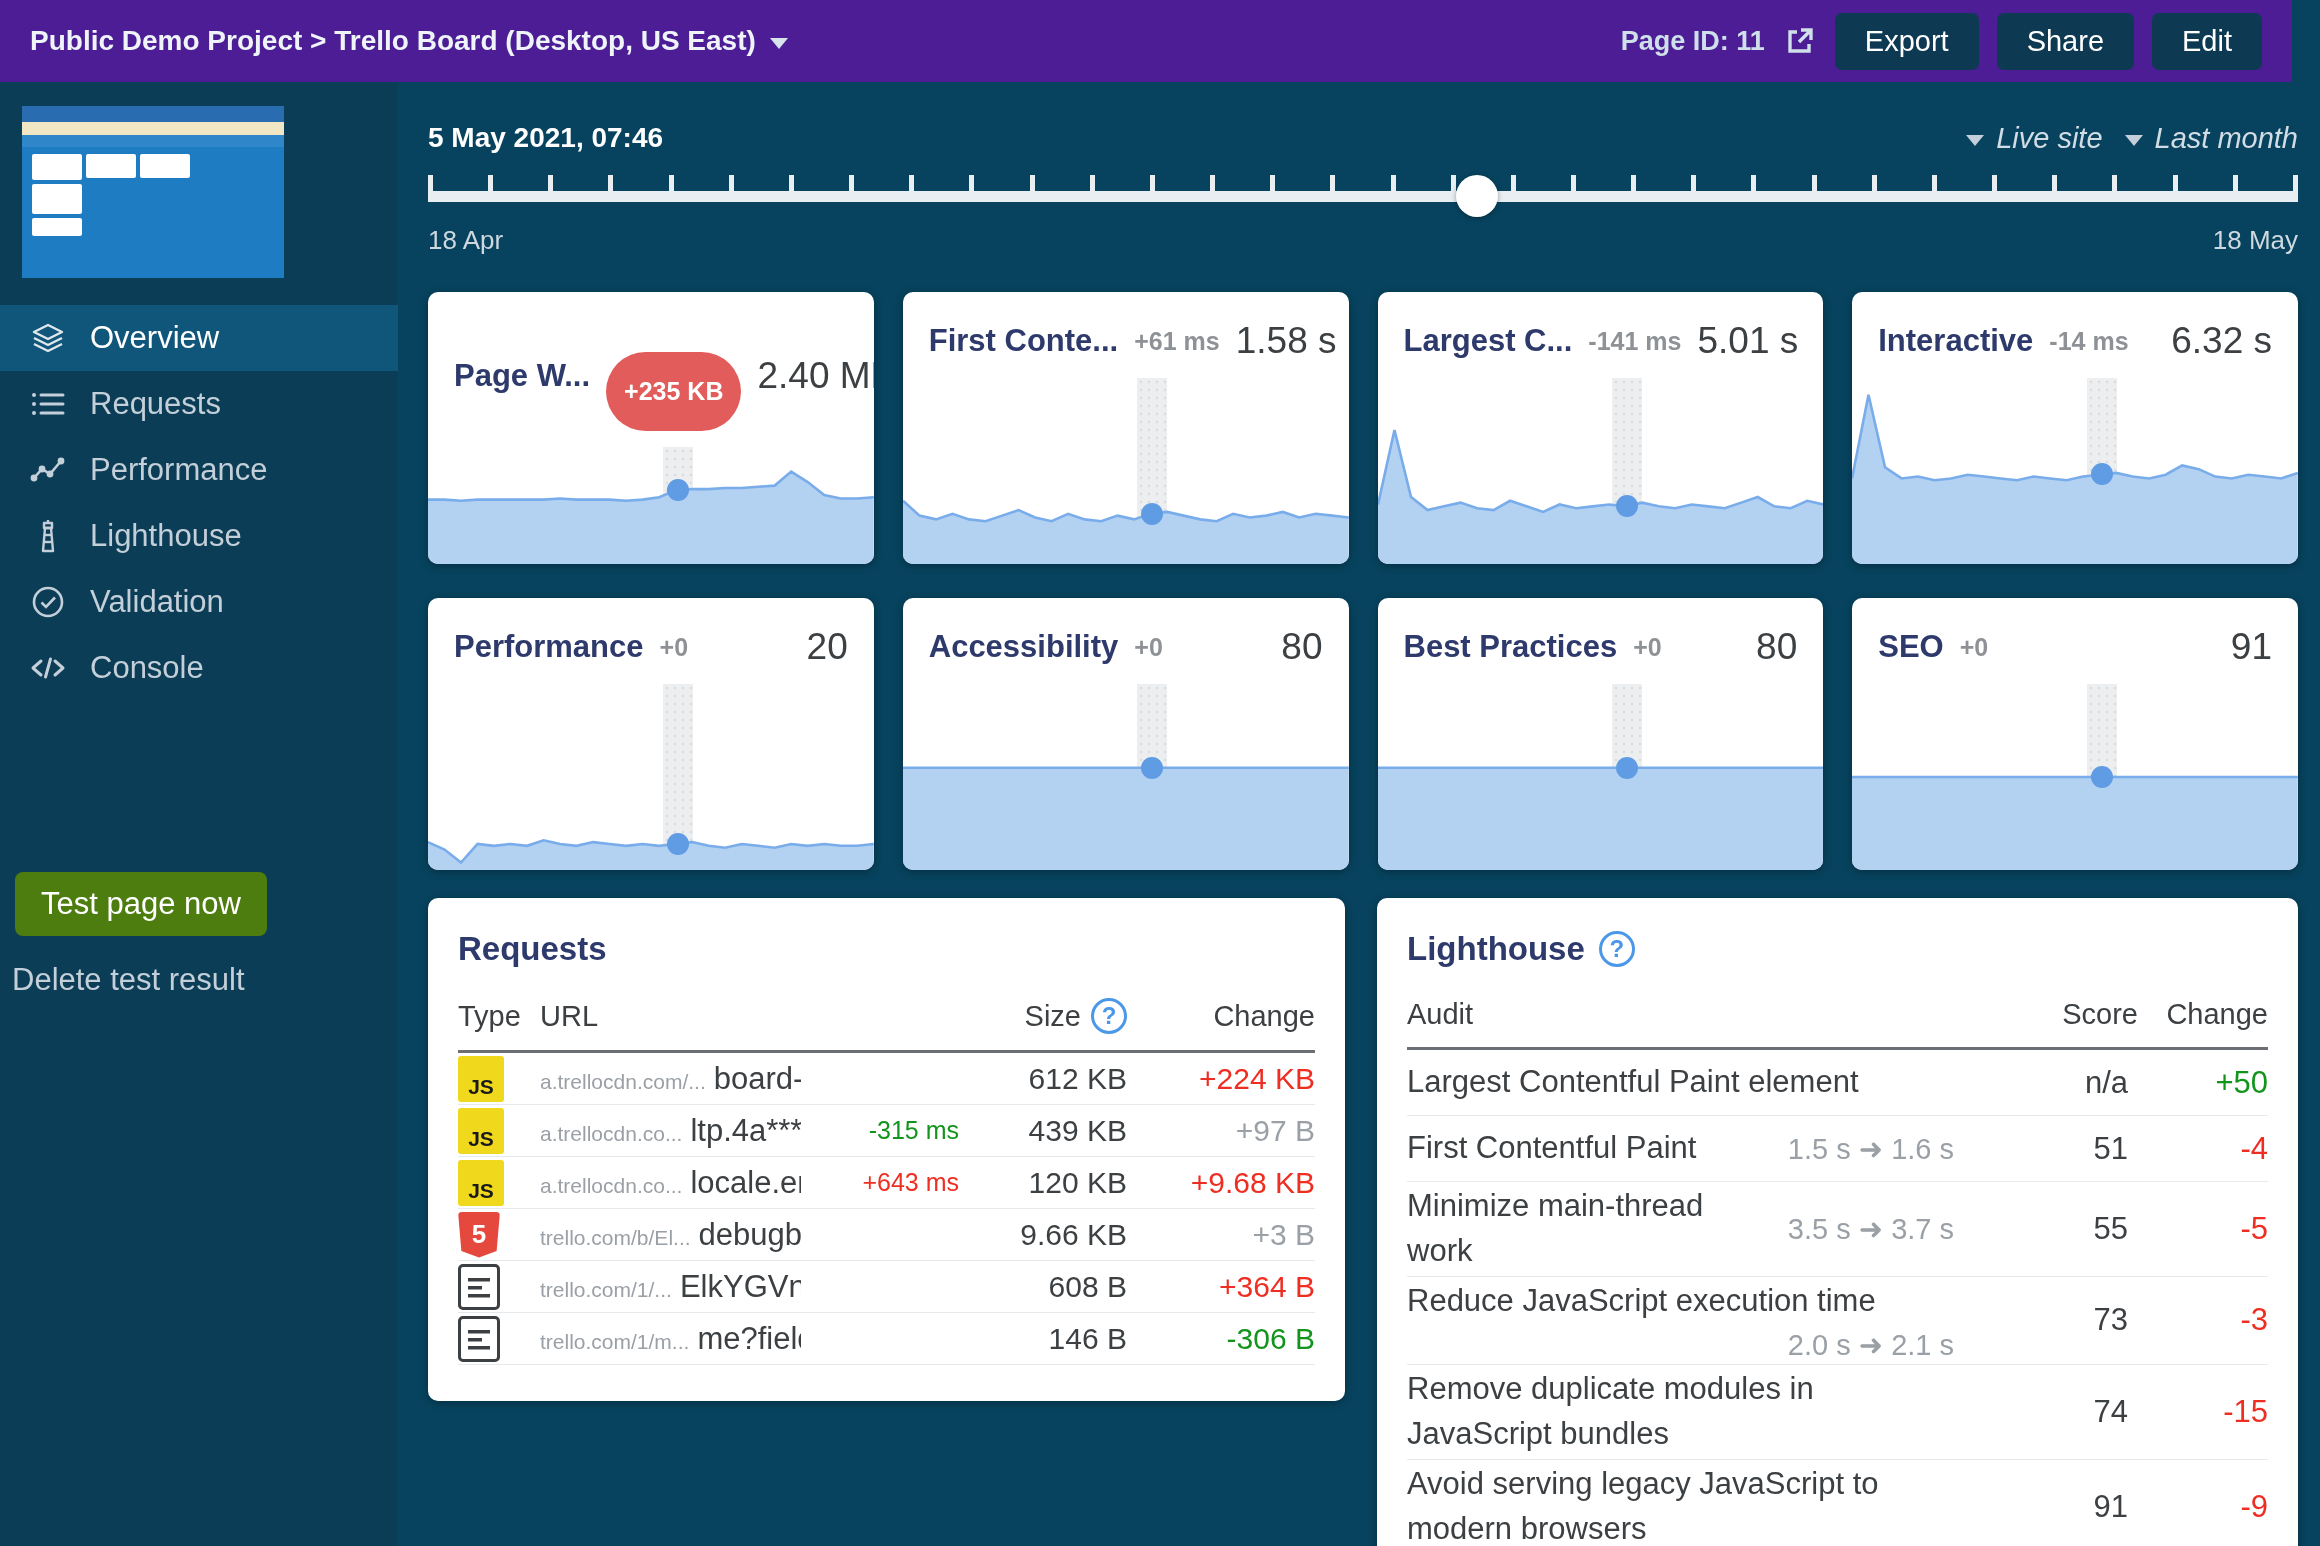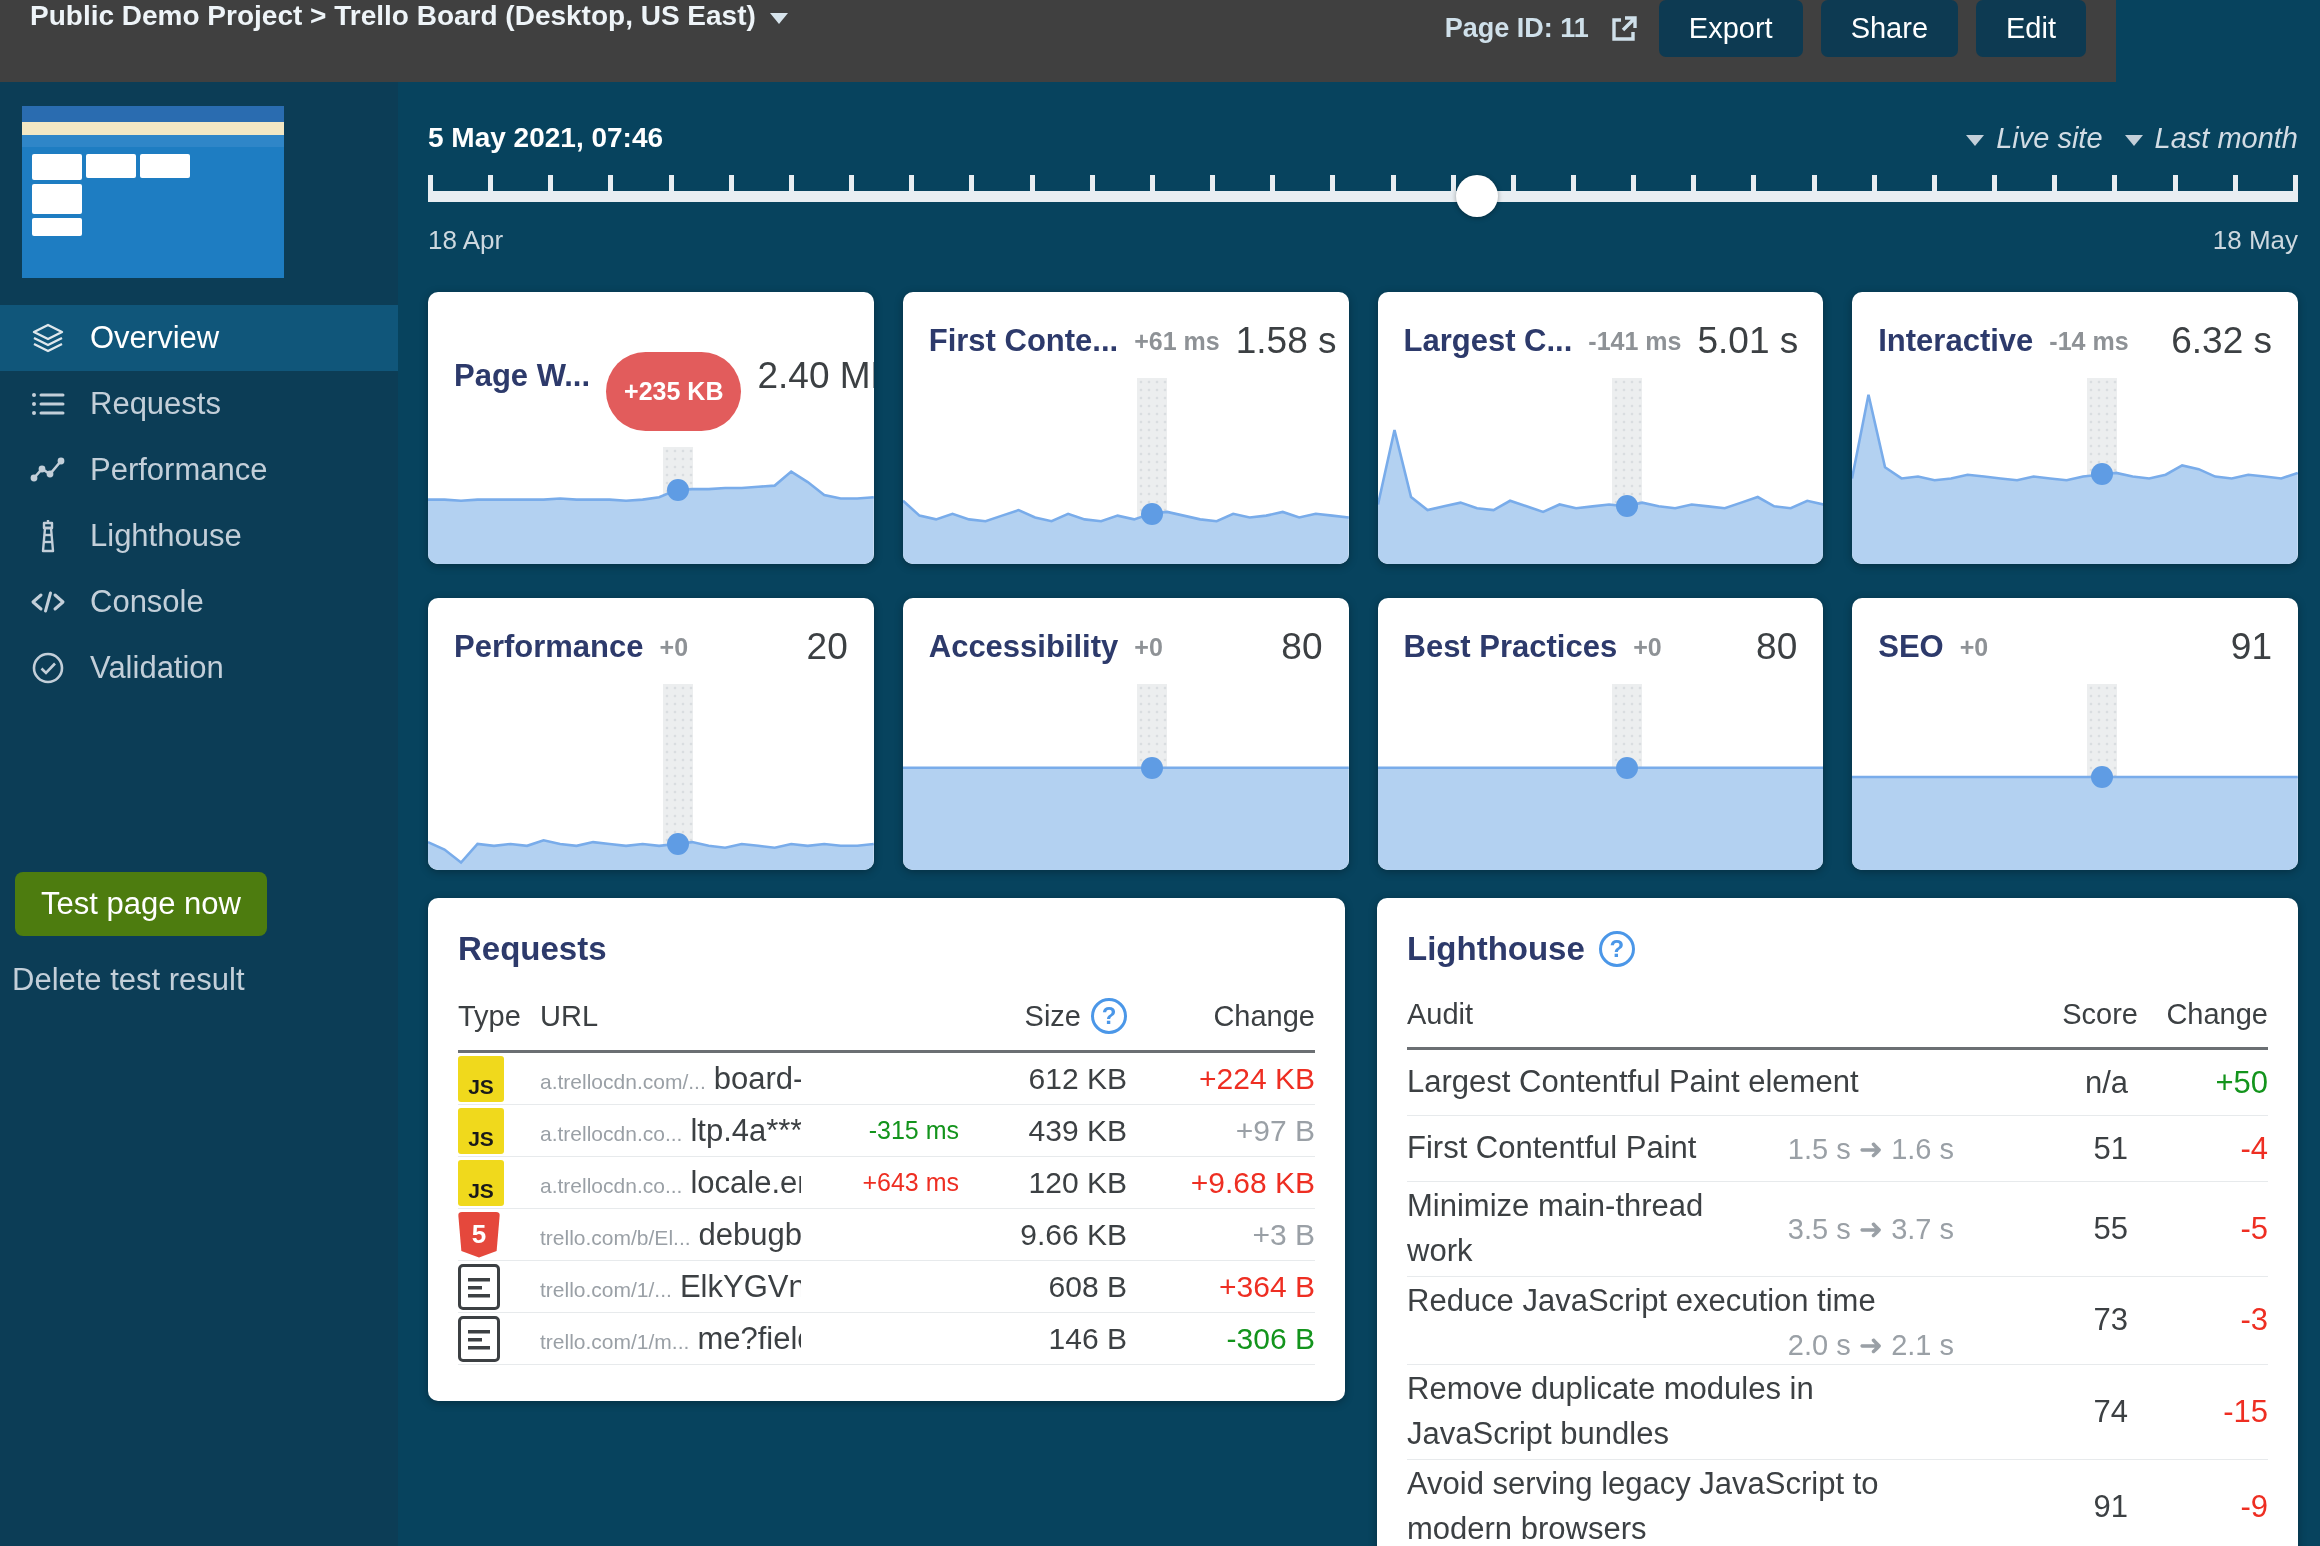--- a/index.html
+++ b/index.html
@@ -1,21 +1,21 @@
 <!DOCTYPE html>
 <html><head>
 <meta charset="utf-8">
 <style>
   * { box-sizing: border-box; margin: 0; padding: 0; }
   html,body { width: 2320px; height: 1546px; overflow: hidden;
     font-family: "Liberation Sans", sans-serif; background: #07435e; }
 
   
-  .topbar { position: absolute; left:0; top:0; width:2116px; height:82px;
-    background:#404040; display:flex; align-items:flex-start; padding:0 30px; z-index:5; }
+  .topbar { position: absolute; left:0; top:0; width:2292px; height:82px;
+    background:#4c1d95; display:flex; align-items:center; padding:0 30px; z-index:5; }
   .breadcrumb { color:#eef4f8; font-size:28px; font-weight:bold; display:flex; align-items:center; gap:14px; cursor:pointer;}
   .chev { width:0; height:0; border-left:9px solid transparent; border-right:9px solid transparent; border-top:11px solid #d7e4ec; margin-top:4px;}
   .topbar-right { margin-left:auto; display:flex; align-items:center; gap:18px; }
   .pageid { color:#cfe0ea; font-size:27px; font-weight:bold; }
   .extlink { width:34px; height:34px; cursor:pointer; }
   .btn { background:#0d3a52; color:#fff; font-size:29px; padding:12px 30px; border:none;
     border-radius:7px; cursor:pointer; font-family:inherit; }
 
   
   .sidebar { position:absolute; left:0; top:82px; width:398px; height:1464px; background:#0c3d56; }
@@ -184,33 +184,33 @@
       <svg viewBox="0 0 36 36" fill="none" stroke="#c3cfd9" stroke-width="2.4" stroke-linejoin="round">
         <path d="M13 33 L15 10 h6 l2 23 Z"></path>
           <path d="M14 5 h8 v5 h-8 Z"></path>
           <path d="M18 2 v3"></path>
         <line x1="14.4" y1="17" x2="21.6" y2="17"></line>
           <line x1="13.8" y1="24" x2="22.2" y2="24"></line>
       </svg>
       <span>Lighthouse</span>
     </div>
     <div class="side-item" data-active="false">
+      <svg viewBox="0 0 36 36" fill="none" stroke="#c3cfd9" stroke-width="2.6">
+        <circle cx="18" cy="18" r="14"></circle>
+          <path d="M11.5 18.5 L16 23 L25 13.5"></path>
+      </svg>
+      <span>Validation</span>
+    </div>
+    <div class="side-item" data-active="false">
       <svg viewBox="0 0 36 36" fill="none" stroke="#c3cfd9" stroke-width="3" stroke-linecap="round" stroke-linejoin="round">
         <path d="M11 11 L3 18 L11 25"></path>
           <path d="M25 11 L33 18 L25 25"></path>
           <line x1="20.5" y1="9" x2="15.5" y2="27"></line>
       </svg>
       <span>Console</span>
-    </div>
-    <div class="side-item" data-active="false">
-      <svg viewBox="0 0 36 36" fill="none" stroke="#c3cfd9" stroke-width="2.6">
-        <circle cx="18" cy="18" r="14"></circle>
-          <path d="M11.5 18.5 L16 23 L25 13.5"></path>
-      </svg>
-      <span>Validation</span>
     </div>
   </div>
 
   <div class="side-actions">
     <button class="test-btn">Test page now</button>
     <a class="delete-link">Delete test result</a>
   </div>
 </div>
 
 <div class="main">

